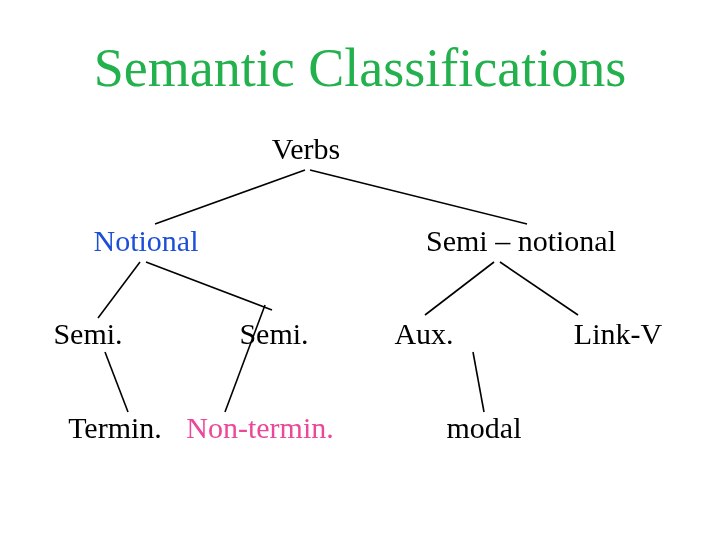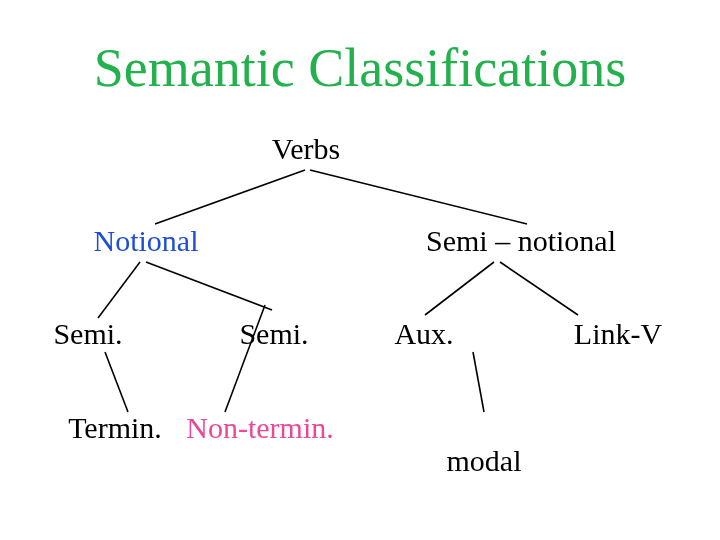--- a/index.html
+++ b/index.html
@@ -67,16 +67,16 @@
   <div id="nodes-layer">
       <div class="node" style="left: 306px; top: 132px; color: rgb(0, 0, 0);">Verbs</div>
       <div class="node" style="left: 146px; top: 224px; color: #1d4ed8;">Notional</div>
       <div class="node" style="left: 497px; top: 224px; color: rgb(0, 0, 0); margin-left: 24px;">Semi – notional</div>
       <div class="node" style="left: 88px; top: 317px; color: rgb(0, 0, 0);">Semi.</div>
       <div class="node" style="left: 274px; top: 317px; color: rgb(0, 0, 0);">Semi.</div>
       <div class="node" style="left: 424px; top: 317px; color: rgb(0, 0, 0); text-align: right;">Aux.</div>
       <div class="node" style="left: 618px; top: 317px; color: rgb(0, 0, 0);">Link-V</div>
       <div class="node" style="left: 115px; top: 411px; color: rgb(0, 0, 0);">Termin.</div>
       <div class="node" style="left: 260px; top: 411px; color: #ec4899;">Non-termin.</div>
-      <div class="node" style="left: 484px; top: 411px; color: rgb(0, 0, 0); margin-top: 33px;">modal</div>
+      <div class="node" style="left: 484px; top: 411px; color: rgb(0, 0, 0);">modal</div>
     </div>
 
 </div>
 
 </body></html>

